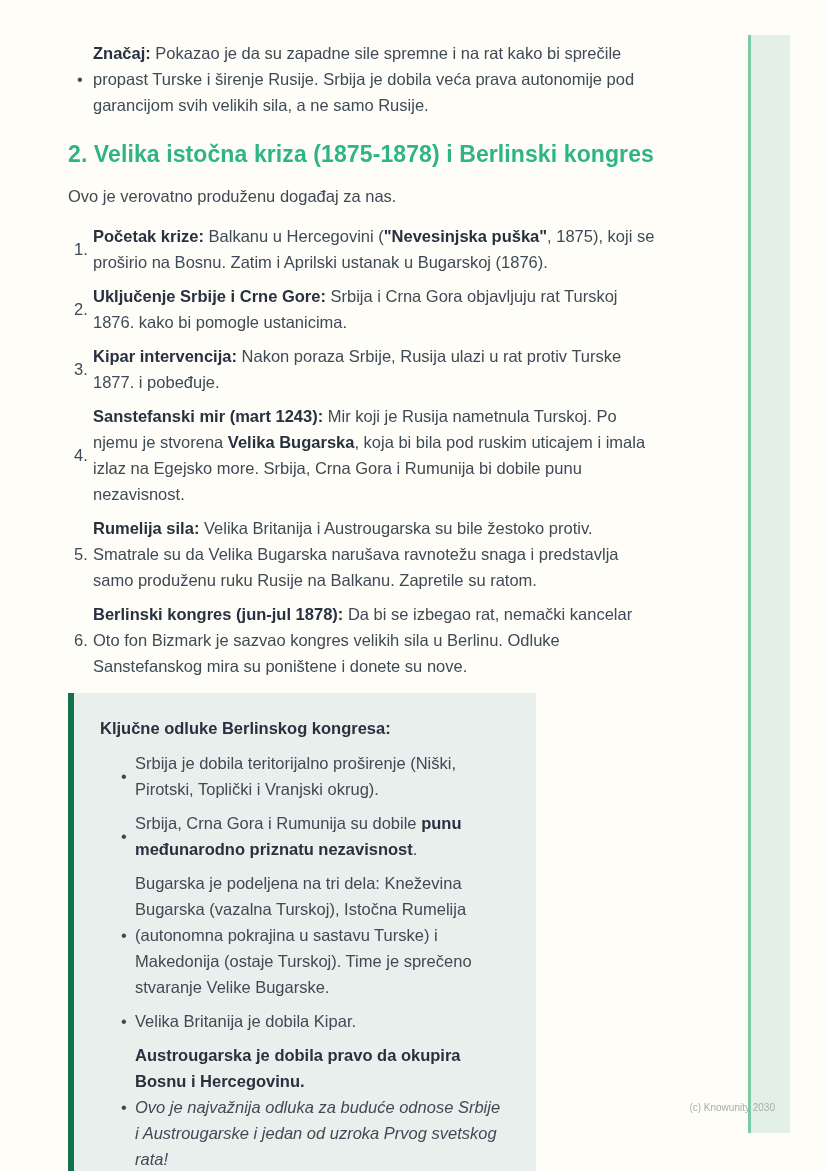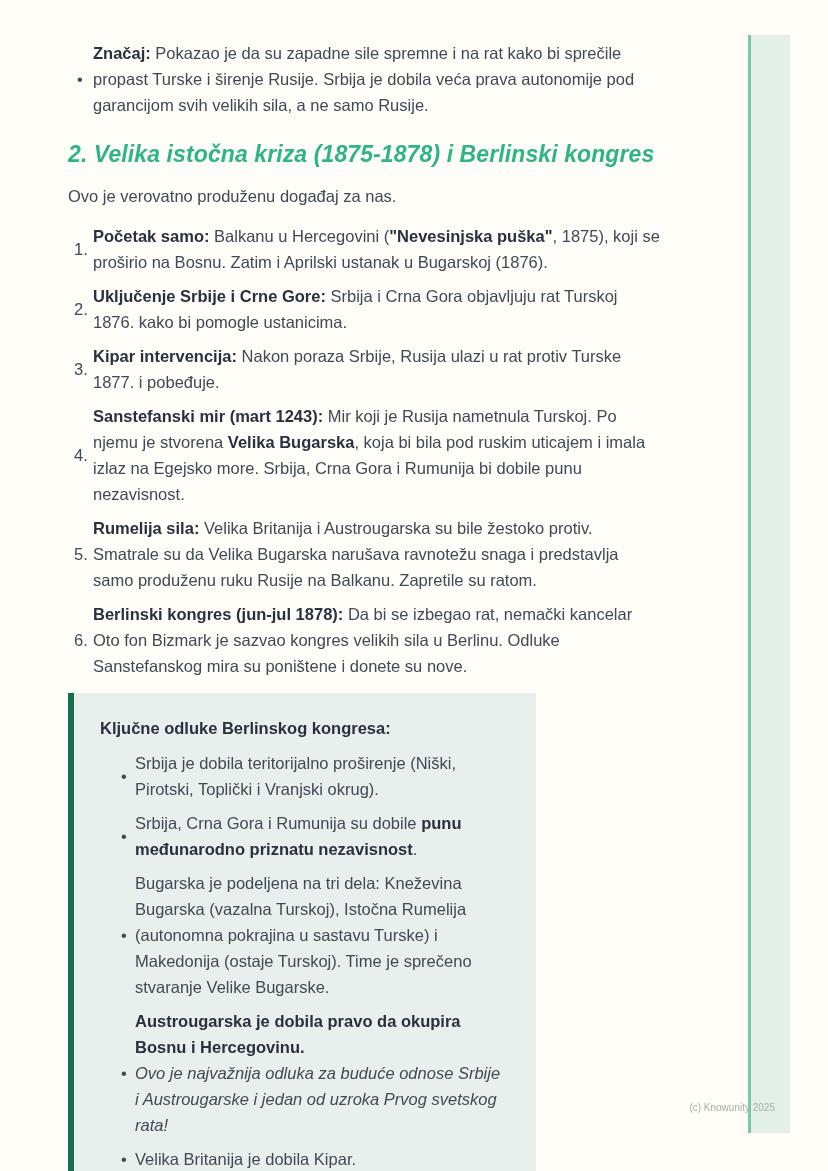--- a/index.html
+++ b/index.html
@@ -23,21 +23,21 @@
   .blk{display:block;}
   ul,ol{margin:0;padding:0;list-style:none;}
   li{display:flex;align-items:center;}
   .dot{flex:none;width:25px;padding-left:9px;box-sizing:border-box;}
   .dot::before{content:"\2022";}
   .num{flex:none;width:25px;padding-left:6px;box-sizing:border-box;}
   .li-text{flex:1;min-width:0;}
   .numbered li + li{margin-top:8px;}
   h2{
     color:#2eb487;font-size:23px;line-height:30px;font-weight:700;
-    margin:21px 0 14px 0;letter-spacing:.1px;font-style:italic;
+    margin:21px 0 14px 0;letter-spacing:.1px;
   }
   .lead{margin:0 0 14px 0;}
   .key-box{
     margin-top:14px;width:468px;box-sizing:border-box;
     background:#e9efec;border-left:6px solid #15714d;
     padding:22px 28px 28px 26px;
   }
   .key-title{font-weight:700;color:#273140;margin-bottom:9px;}
   .key-box li + li{margin-top:8px;}
   .key-box .dot{width:35px;padding-left:21px;}
@@ -60,21 +60,21 @@
     </li>
   </ul>
 
   <h2>2. Velika istočna kriza (1875-1878) i Berlinski kongres</h2>
 
   <p class="lead">Ovo je verovatno produženu događaj za nas.</p>
 
   <ol class="numbered">
     <li>
       <span class="num">1.</span>
-      <span class="li-text"><span class="b">Početak samo:</span><span> Balkanu u Hercegovini (</span><span class="b">"Nevesinjska puška"</span><span>, 1875), koji se proširio na Bosnu. Zatim i Aprilski ustanak u Bugarskoj (1876).</span></span>
+      <span class="li-text"><span class="b">Početak krize:</span><span> Balkanu u Hercegovini (</span><span class="b">"Nevesinjska puška"</span><span>, 1875), koji se proširio na Bosnu. Zatim i Aprilski ustanak u Bugarskoj (1876).</span></span>
     </li>
     <li>
       <span class="num">2.</span>
       <span class="li-text"><span class="b">Uključenje Srbije i Crne Gore:</span><span> Srbija i Crna Gora objavljuju rat Turskoj 1876. kako bi pomogle ustanicima.</span></span>
     </li>
     <li>
       <span class="num">3.</span>
       <span class="li-text"><span class="b">Kipar intervencija:</span><span> Nakon poraza Srbije, Rusija ulazi u rat protiv Turske 1877. i pobeđuje.</span></span>
     </li>
     <li>
@@ -101,24 +101,24 @@
       <li>
         <span class="dot"></span>
         <span class="li-text"><span>Srbija, Crna Gora i Rumunija su dobile </span><span class="b">punu međunarodno priznatu nezavisnost</span><span>.</span></span>
       </li>
       <li>
         <span class="dot"></span>
         <span class="li-text"><span>Bugarska je podeljena na tri dela: Kneževina Bugarska (vazalna Turskoj), Istočna Rumelija (autonomna pokrajina u sastavu Turske) i Makedonija (ostaje Turskoj). Time je sprečeno stvaranje Velike Bugarske.</span></span>
       </li>
       <li>
         <span class="dot"></span>
-        <span class="li-text"><span class="b">Austrougarska je dobila pravo da okupira Bosnu i Hercegovinu.</span><span class="i blk">Ovo je najvažnija odluka za buduće odnose Srbije i Austrougarske i jedan od uzroka Prvog svetskog rata!</span></span>
+        <span class="li-text"><span>Velika Britanija je dobila Kipar.</span></span>
       </li>
       <li>
         <span class="dot"></span>
-        <span class="li-text"><span>Velika Britanija je dobila Kipar.</span></span>
+        <span class="li-text"><span class="b">Austrougarska je dobila pravo da okupira Bosnu i Hercegovinu.</span><span class="i blk">Ovo je najvažnija odluka za buduće odnose Srbije i Austrougarske i jedan od uzroka Prvog svetskog rata!</span></span>
       </li>
     </ul>
   </div>
 
 </div>
 
-<div class="footer">(c) Knowunity 2025</div>
+<div class="footer">(c) Knowunity 2030</div>
 
 </body></html>

